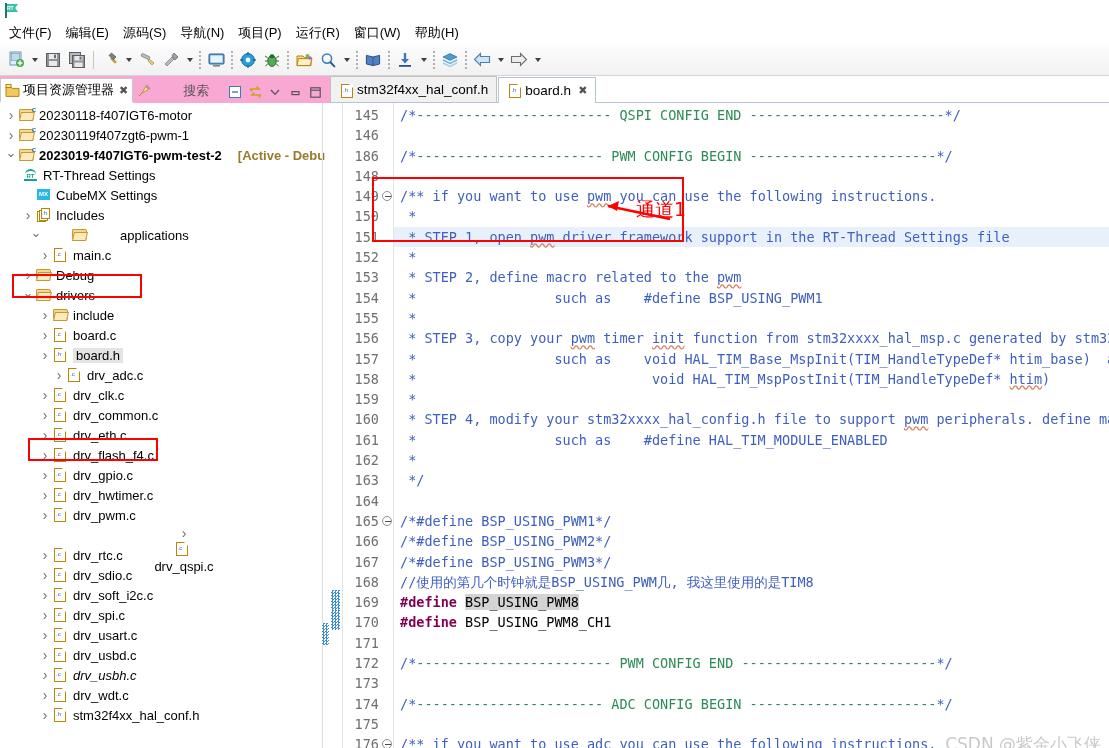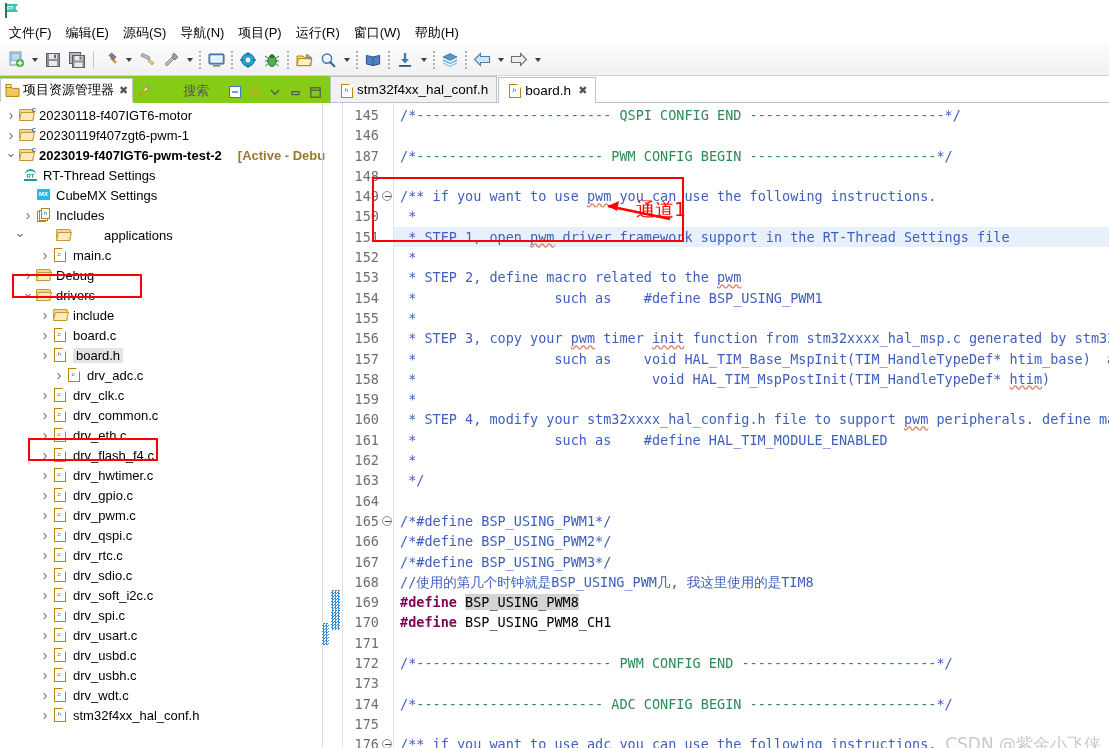--- a/index.html
+++ b/index.html
@@ -107,21 +107,21 @@
     width: 330px;
     display: flex;
     flex-direction: column;
     background: #ffffff;
     position: relative;
   }
   .ex-tabrow {
     height: 27px;
     display: flex;
     align-items: flex-end;
-    background: #84cc16;
+    background: #f9a8d4;
     position: relative;
   }
   .ex-tab {
     display: flex; align-items: center;
     height: 25px;
     padding: 0 4px 0 4px;
     font-size: 13px;
     white-space: nowrap;
   }
   .ex-tab.active {
@@ -632,21 +632,21 @@
             <span class="ticon">
               <span class="icon-inc">
                 <span class="s1"></span>
                 <span class="s2"></span>
                 <span class="s3"></span>
                 <span class="h">.h</span>
               </span>
             </span>
             <span class="tlabel">Includes</span>
           </div>
-          <div class="trow" style="padding-left: 13px; gap: 28px;">
+          <div class="trow" style="padding-left: 29px; gap: 28px;">
             <span class="tarrow open"></span>
             <span class="ticon">
               <span class="fold">
                 <span class="back"></span>
                 <span class="front"></span>
               </span>
             </span>
             <span class="tlabel">applications</span>
           </div>
           <div class="trow" style="padding-left: 38px;">
@@ -751,41 +751,41 @@
             </span>
             <span class="tlabel">drv_flash_f4.c</span>
           </div>
           <div class="trow" style="padding-left: 38px;">
             <span class="tarrow closed"></span>
             <span class="ticon">
               <span class="filei">
                 <span class="ext">.c</span>
               </span>
             </span>
+            <span class="tlabel">drv_gpio.c</span>
+          </div>
+          <div class="trow" style="padding-left: 38px;">
+            <span class="tarrow closed"></span>
+            <span class="ticon">
+              <span class="filei">
+                <span class="ext">.c</span>
+              </span>
+            </span>
             <span class="tlabel">drv_hwtimer.c</span>
           </div>
           <div class="trow" style="padding-left: 38px;">
             <span class="tarrow closed"></span>
             <span class="ticon">
               <span class="filei">
                 <span class="ext">.c</span>
               </span>
             </span>
-            <span class="tlabel">drv_gpio.c</span>
-          </div>
-          <div class="trow" style="padding-left: 38px;">
-            <span class="tarrow closed"></span>
-            <span class="ticon">
-              <span class="filei">
-                <span class="ext">.c</span>
-              </span>
-            </span>
             <span class="tlabel">drv_pwm.c</span>
           </div>
-          <div class="trow" style="padding-left: 38px;">
+          <div class="trow" style="padding-left: 38px; flex-direction: column;">
             <span class="tarrow closed"></span>
             <span class="ticon">
               <span class="filei">
                 <span class="ext">.c</span>
               </span>
             </span>
             <span class="tlabel">drv_qspi.c</span>
           </div>
           <div class="trow" style="padding-left: 38px;">
             <span class="tarrow closed"></span>
@@ -834,21 +834,21 @@
           </div>
           <div class="trow" style="padding-left: 38px;">
             <span class="tarrow closed"></span>
             <span class="ticon">
               <span class="filei">
                 <span class="ext">.c</span>
               </span>
             </span>
             <span class="tlabel">drv_usbd.c</span>
           </div>
-          <div class="trow" style="padding-left: 38px;">
+          <div class="trow" style="padding-left: 38px; font-style: italic;">
             <span class="tarrow closed"></span>
             <span class="ticon">
               <span class="filei">
                 <span class="ext">.c</span>
               </span>
             </span>
             <span class="tlabel">drv_usbh.c</span>
           </div>
           <div class="trow" style="padding-left: 38px;">
             <span class="tarrow closed"></span>
@@ -931,21 +931,21 @@
             <div class="fcell"></div>
             <div class="fcell"></div>
             <div class="fcell"></div>
             <div class="fcell"></div>
             <div class="fcell"></div>
             <div class="fcell"></div>
           </div>
         <div class="gutter-nums" id="linenums">
             <div class="gnum">145</div>
             <div class="gnum">146</div>
-            <div class="gnum">187</div>
+            <div class="gnum">186</div>
             <div class="gnum">148</div>
             <div class="gnum">149</div>
             <div class="gnum">150</div>
             <div class="gnum">151</div>
             <div class="gnum">152</div>
             <div class="gnum">153</div>
             <div class="gnum">154</div>
             <div class="gnum">155</div>
             <div class="gnum">156</div>
             <div class="gnum">157</div>

